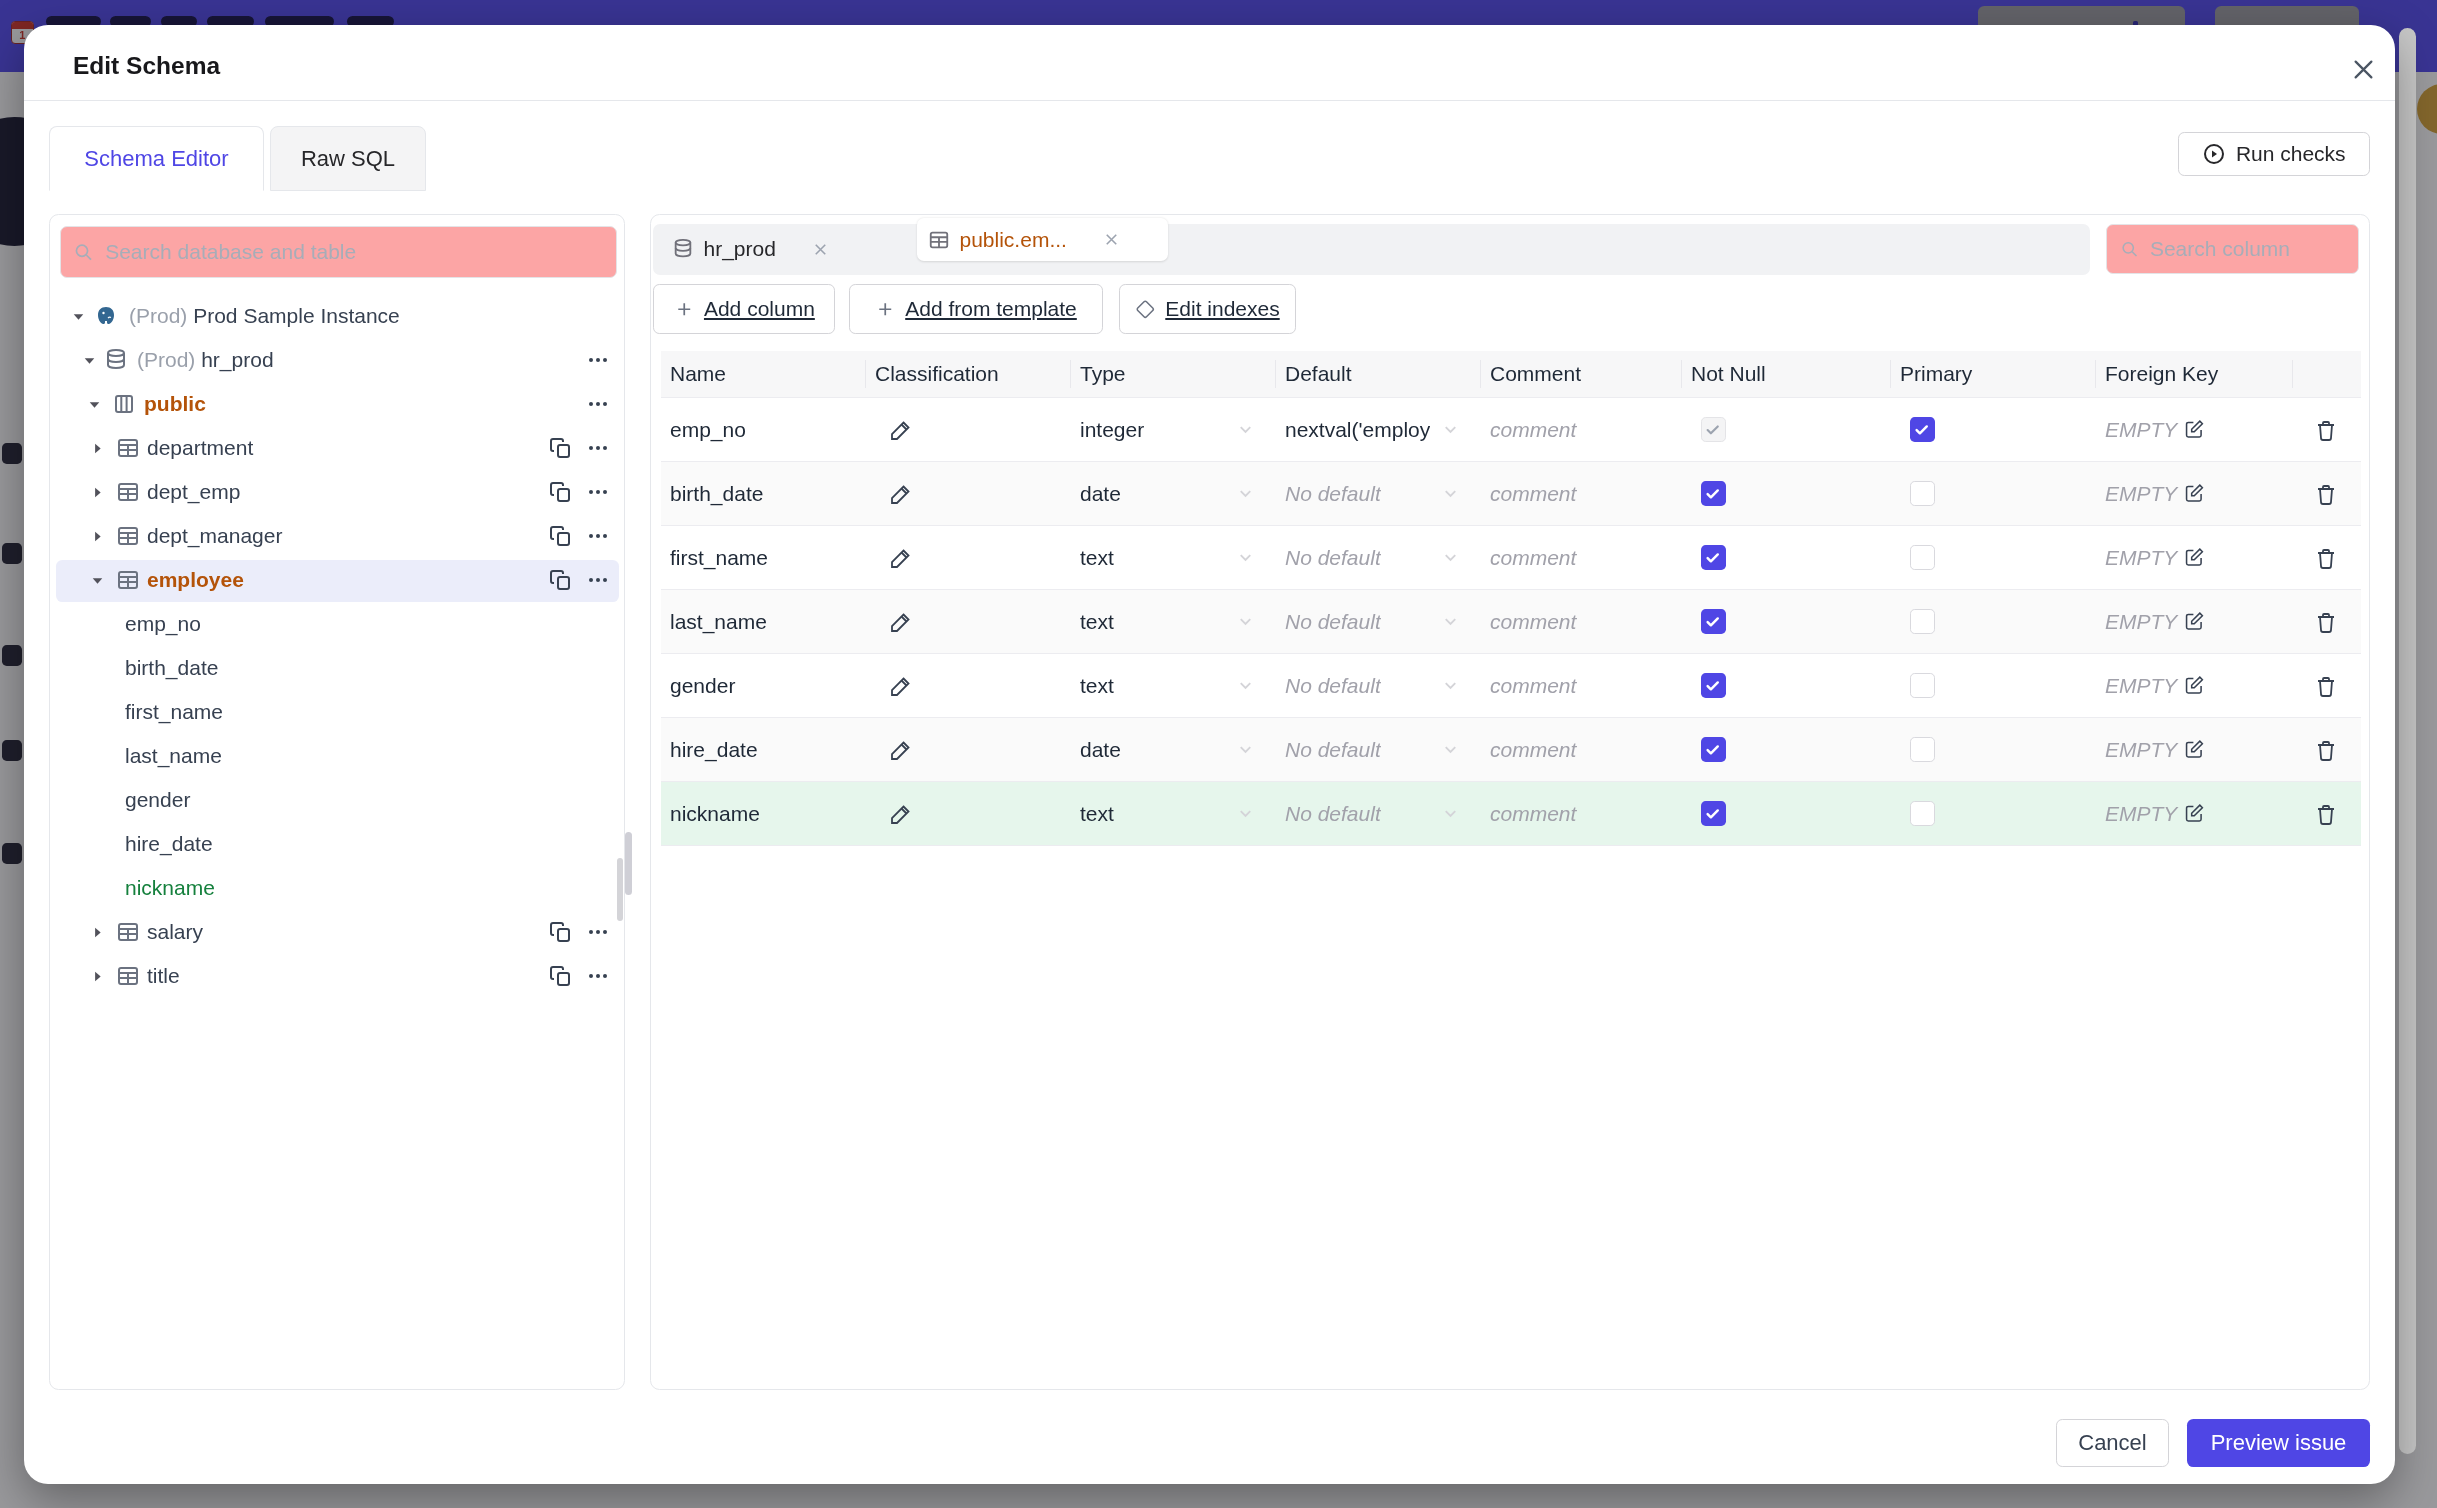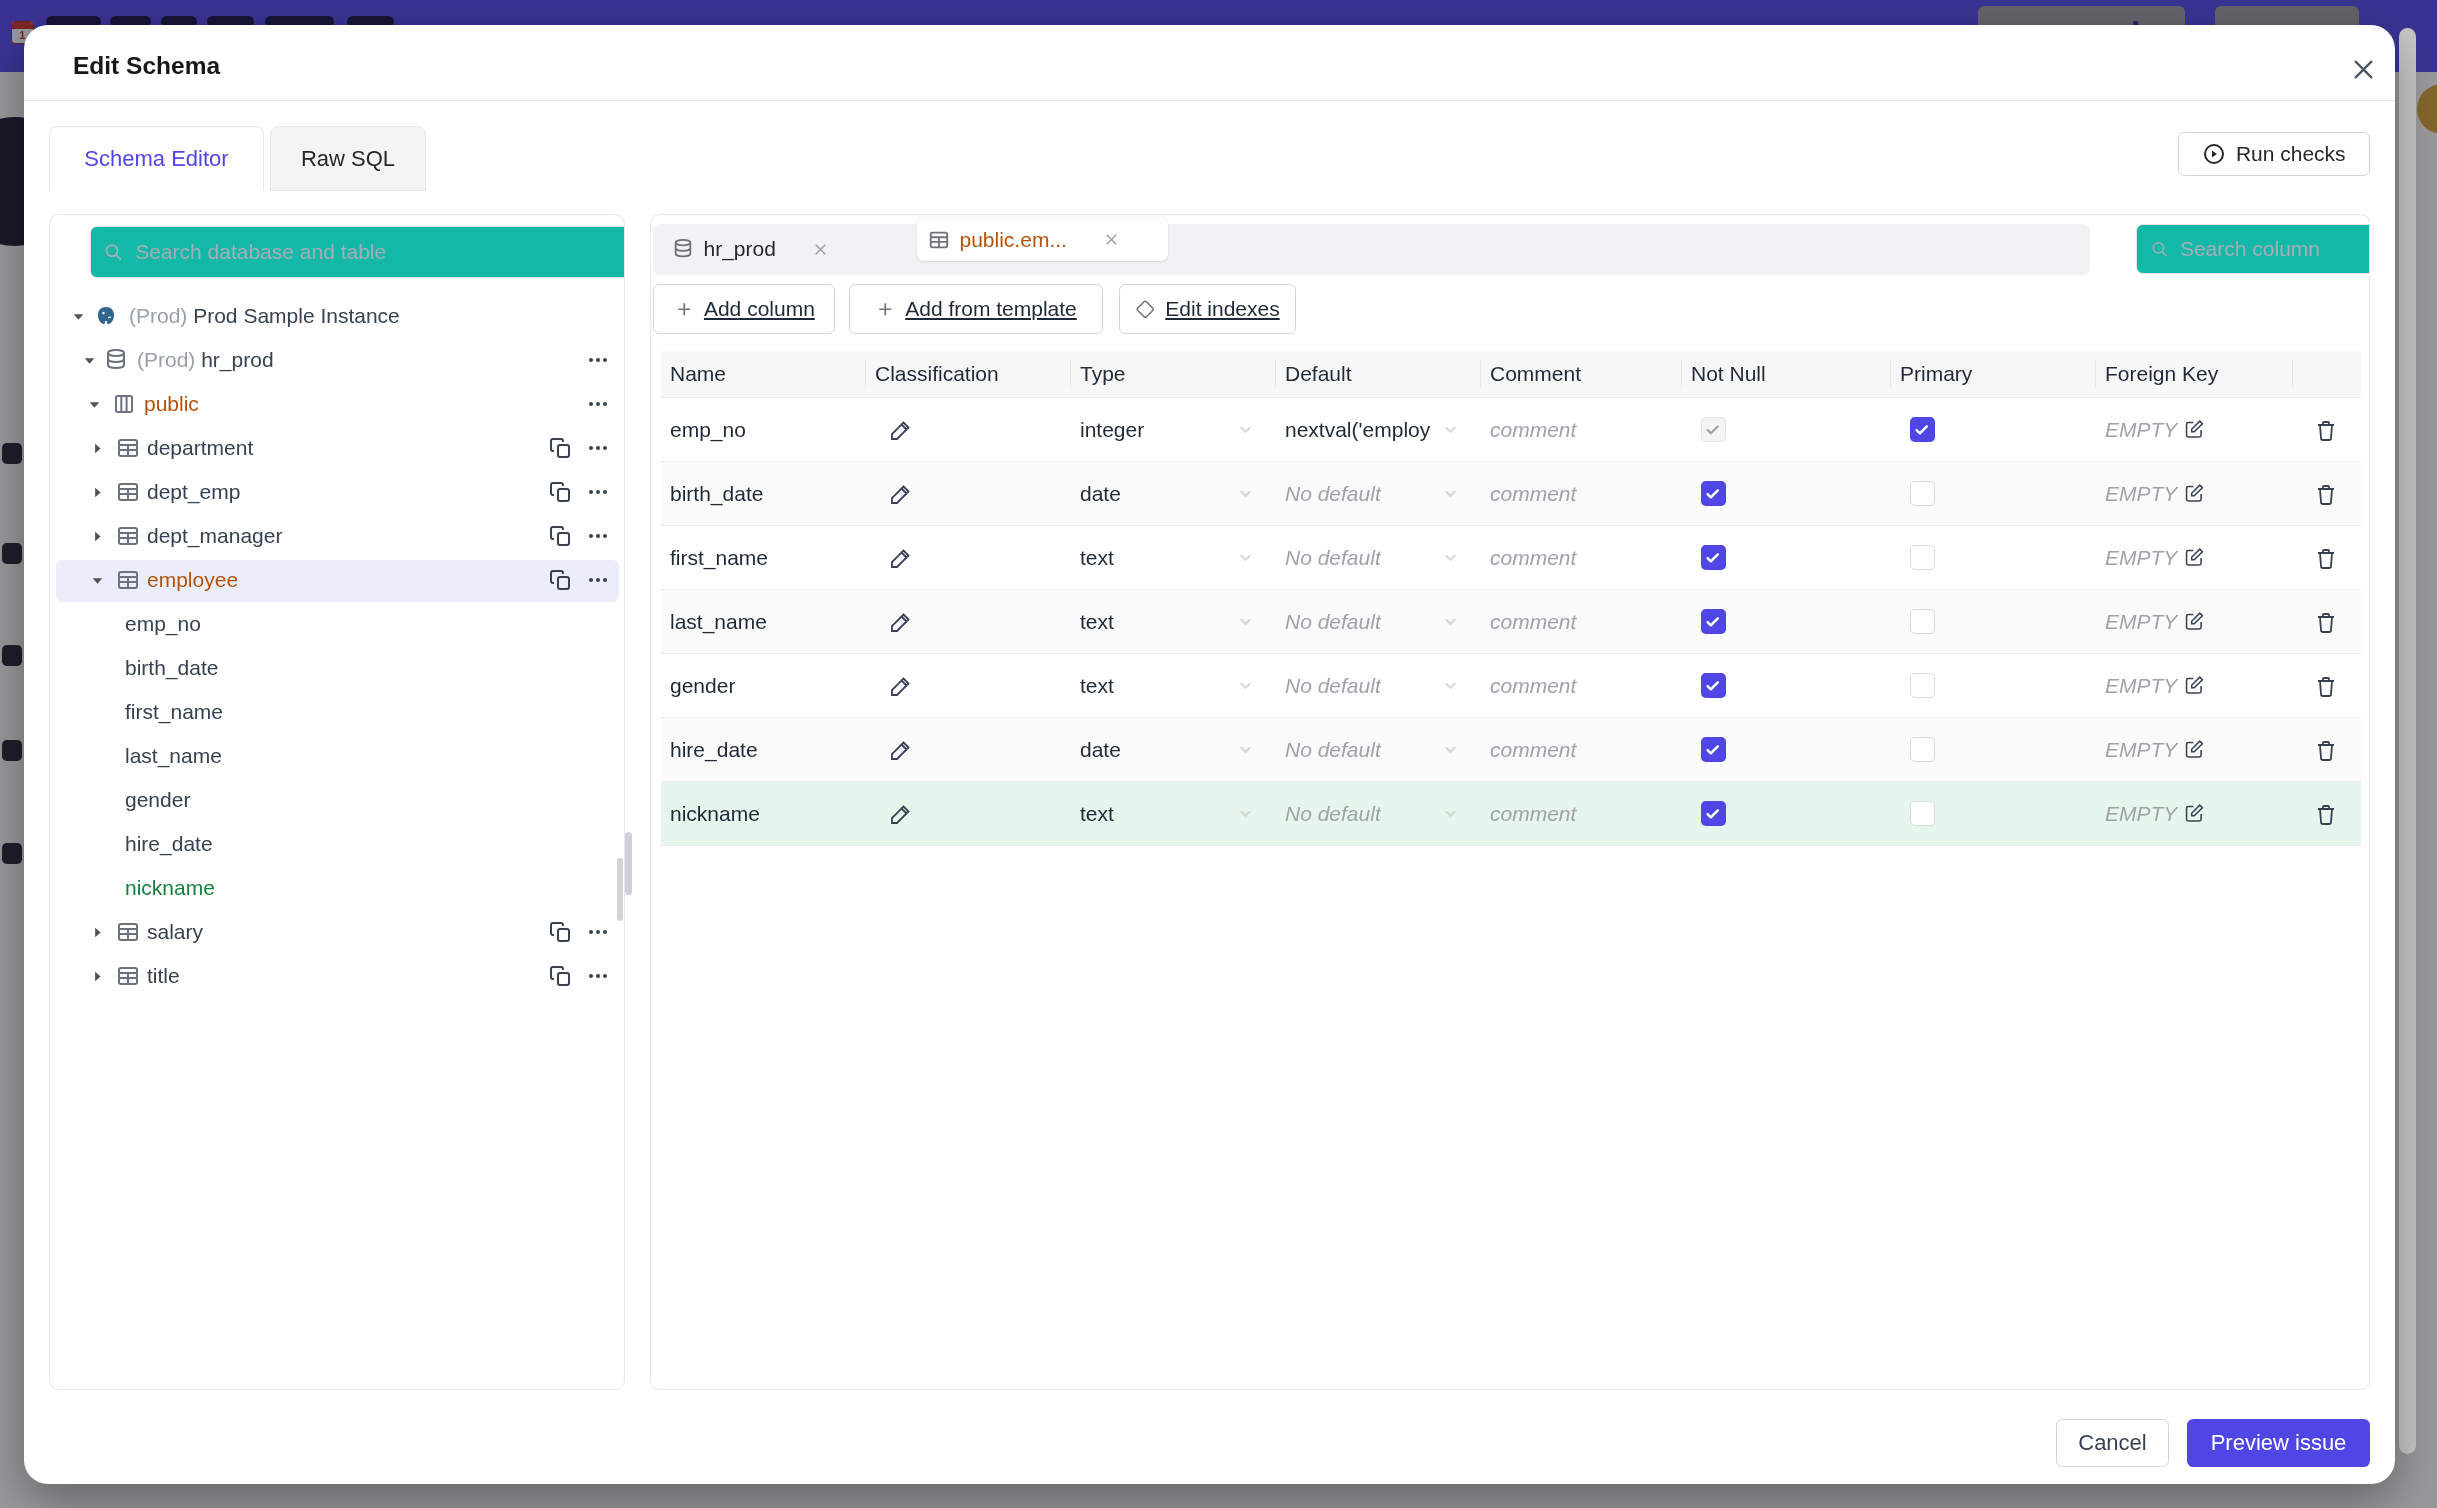--- a/index.html
+++ b/index.html
@@ -40,36 +40,36 @@
   .runchecks{position:absolute;left:2154px;top:107px;width:192px;height:44px;box-sizing:border-box;
              border:0.8px solid #d4d4d8;border-radius:6.3px;background:#fff;display:flex;align-items:center;
              justify-content:center;gap:9.5px;font-size:21px;color:#27272a;cursor:pointer;}
 
   
   .panel{position:absolute;box-sizing:border-box;border:0.8px solid #e5e7eb;border-radius:9.5px;background:#fff;}
   .sidebar{left:25px;top:189px;width:576px;height:1176px;overflow:hidden;}
   .mainpanel{left:626px;top:189px;width:1720px;height:1176px;overflow:hidden;}
   .resize-thumb{position:absolute;left:601px;top:807px;width:7px;height:63px;border-radius:4px;background:#cfcfd6;}
 
-  .searchbox{position:absolute;box-sizing:border-box;border:0.8px solid #e4e4e7;border-radius:7px;background:#14b8a6;
-             display:flex;align-items:center;gap:9.5px;padding:0 12.6px;margin-left:30px;}
+  .searchbox{position:absolute;box-sizing:border-box;border:0.8px solid #e4e4e7;border-radius:7px;background:#fca5a5;
+             display:flex;align-items:center;gap:9.5px;padding:0 12.6px;}
   .searchbox input{border:none;outline:none;font-size:21px;color:#18181b;width:100%;background:transparent;
                    font-family:"Liberation Sans",sans-serif;}
   .searchbox input::placeholder{color:#a7adb8;}
   .sb-search{left:9.5px;top:11px;width:557px;height:52px;}
 
   
   .tree{position:absolute;left:0;top:79px;width:576px;}
   .titem{position:relative;height:44px;cursor:pointer;}
   .titem .selbg{position:absolute;left:6.3px;top:1.6px;width:563px;height:42px;background:#ebedfa;border-radius:6.3px;}
   .titem .caret{position:absolute;top:12.6px;width:19px;height:19px;color:#52525b;}
   .titem .ticon{position:absolute;top:10.3px;width:24px;height:24px;color:#6b7280;}
   .titem .tlabel{position:absolute;top:9.5px;font-size:21px;color:#374151;white-space:nowrap;}
   .titem .pfx{color:#9aa0ab;}
-  .titem.amber .tname{color:#b45309;}
+  .titem.amber .tname{color:#b45309;font-weight:bold;}
   .titem.green .tname{color:#15803d;}
   .titem .act{position:absolute;top:10.3px;width:24px;height:24px;color:#374151;cursor:pointer;}
   .sidebar-scroll{position:absolute;left:567px;top:643px;width:6.3px;height:63px;border-radius:3.2px;background:#d4d4d8;}
 
   
   .chipstrip{position:absolute;left:2.4px;top:8.7px;width:1437px;height:51px;background:#f1f2f4;border-radius:7px;}
   .chip{position:absolute;top:8.7px;height:51px;display:flex;align-items:center;font-size:21px;color:#27272a;cursor:pointer;}
   .chip .cicon{width:22px;height:22px;color:#71717a;margin-right:9.5px;}
   .chip .x{margin-left:35px;width:19px;height:19px;color:#9ca3af;}
   .chip1{left:21px;}

